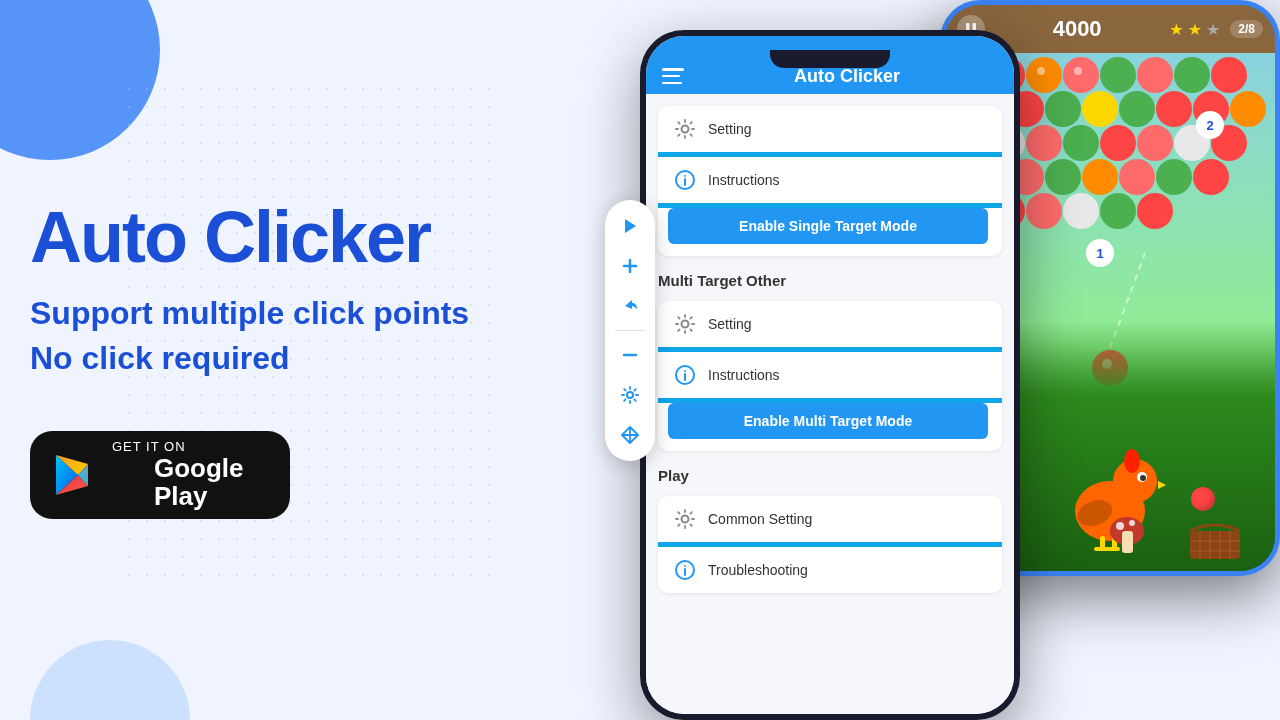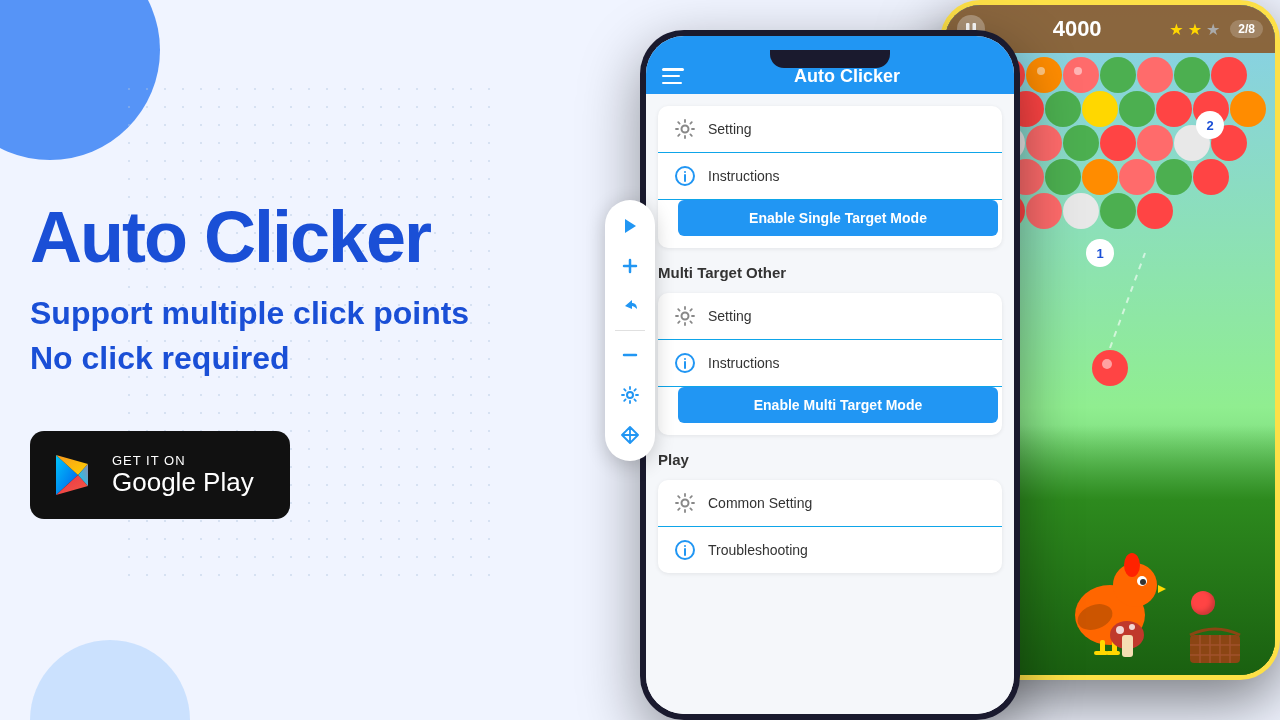--- a/index.html
+++ b/index.html
@@ -68,21 +68,21 @@
       font-size: 32px;
       font-weight: 600;
       color: #1a4fd6;
       line-height: 1.4;
     }
     .google-play-badge {
       margin-top: 50px;
       width: 260px;
       height: 88px;
       background: #111;
-      border-radius: 14px;
+      border-radius: 22px;
       display: flex;
       align-items: center;
       padding: 10px 20px;
       gap: 14px;
       cursor: pointer;
     }
     .play-icon-wrap {
       width: 48px;
       height: 48px;
       flex-shrink: 0;
@@ -92,23 +92,24 @@
       flex-direction: column;
     }
     .get-it-on {
       font-size: 13px;
       color: #fff;
       letter-spacing: 1px;
       text-transform: uppercase;
     }
     .google-play-text {
       font-size: 26px;
-      font-weight: 400;
+      font-weight: 700;
       color: #fff;
       line-height: 1.1;
+      margin-left: 42px;
     }
 
     
     .phones-container {
       position: absolute;
       right: 0;
       top: 0;
       width: 700px;
       height: 720px;
     }
@@ -235,61 +236,61 @@
       border-radius: 10px;
       overflow: hidden;
       margin-bottom: 12px;
       box-shadow: 0 1px 4px rgba(0,0,0,0.08);
     }
     .card-item {
       display: flex;
       align-items: center;
       padding: 12px 16px;
       gap: 12px;
-      border-bottom: 1px solid #0ea5e9;
+      border-bottom: 5px solid #0ea5e9;
     }
     .card-item:last-child { border-bottom: none; }
     .item-icon-gear {
       width: 22px;
       height: 22px;
       color: #888;
     }
     .item-icon-info {
       width: 22px;
       height: 22px;
       color: #2196f3;
     }
     .item-label {
       font-size: 14px;
       color: #333;
       font-weight: 500;
     }
     .enable-btn {
       display: block;
       width: calc(100% - 24px);
-      margin: 0 20px 12px;
+      margin: 0 10px 12px;
       background: #2196f3;
       color: #fff;
       border: none;
       border-radius: 6px;
       padding: 10px;
       font-size: 14px;
       font-weight: 600;
       text-align: center;
       cursor: pointer;
     }
 
     
     .phone-game {
       position: absolute;
       right: 0;
       top: 0;
       width: 340px;
-      height: 680px;
-      background: #fde047;
+      height: 576px;
+      background: #3b82f6;
       border-radius: 40px;
       box-shadow: 0 20px 60px rgba(0,0,0,0.5);
       overflow: hidden;
       z-index: 1;
     }
     .phone-game-inner {
       position: absolute;
       top: 5px;
       left: 5px;
       right: 5px;

